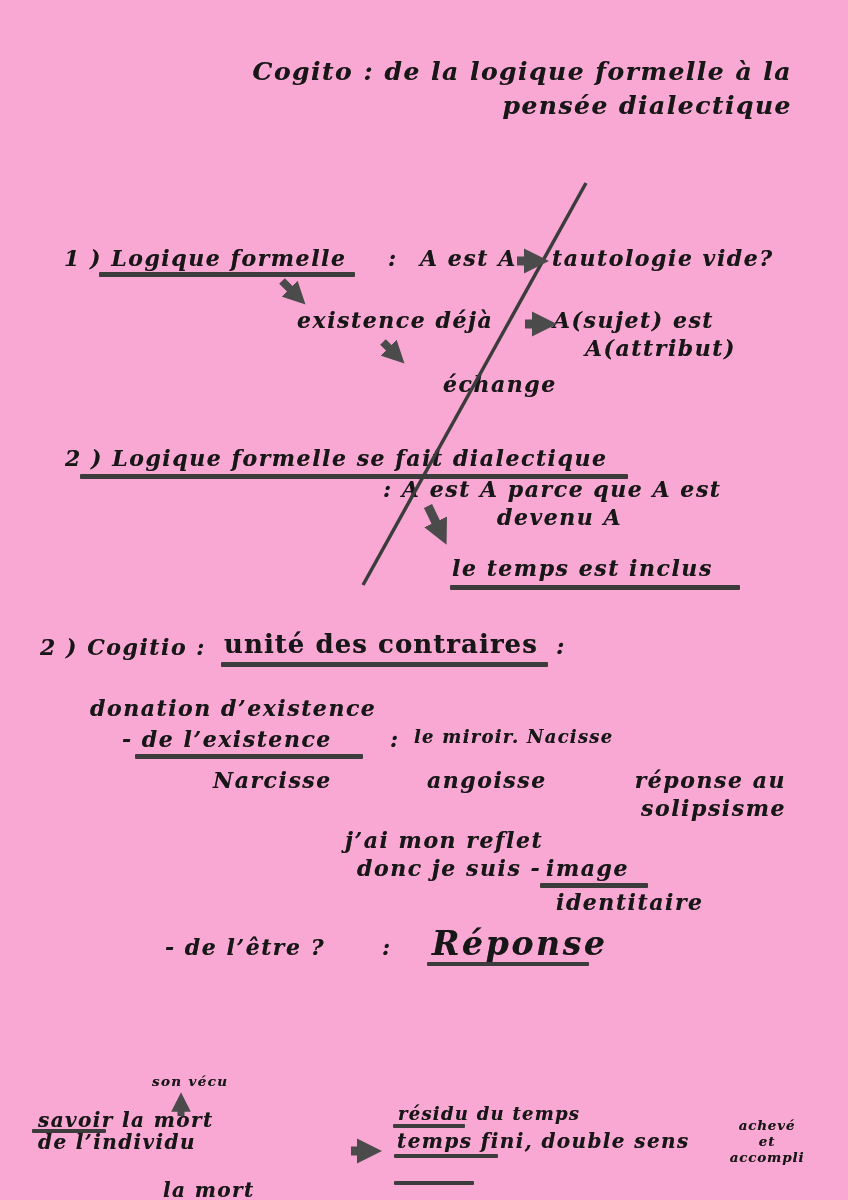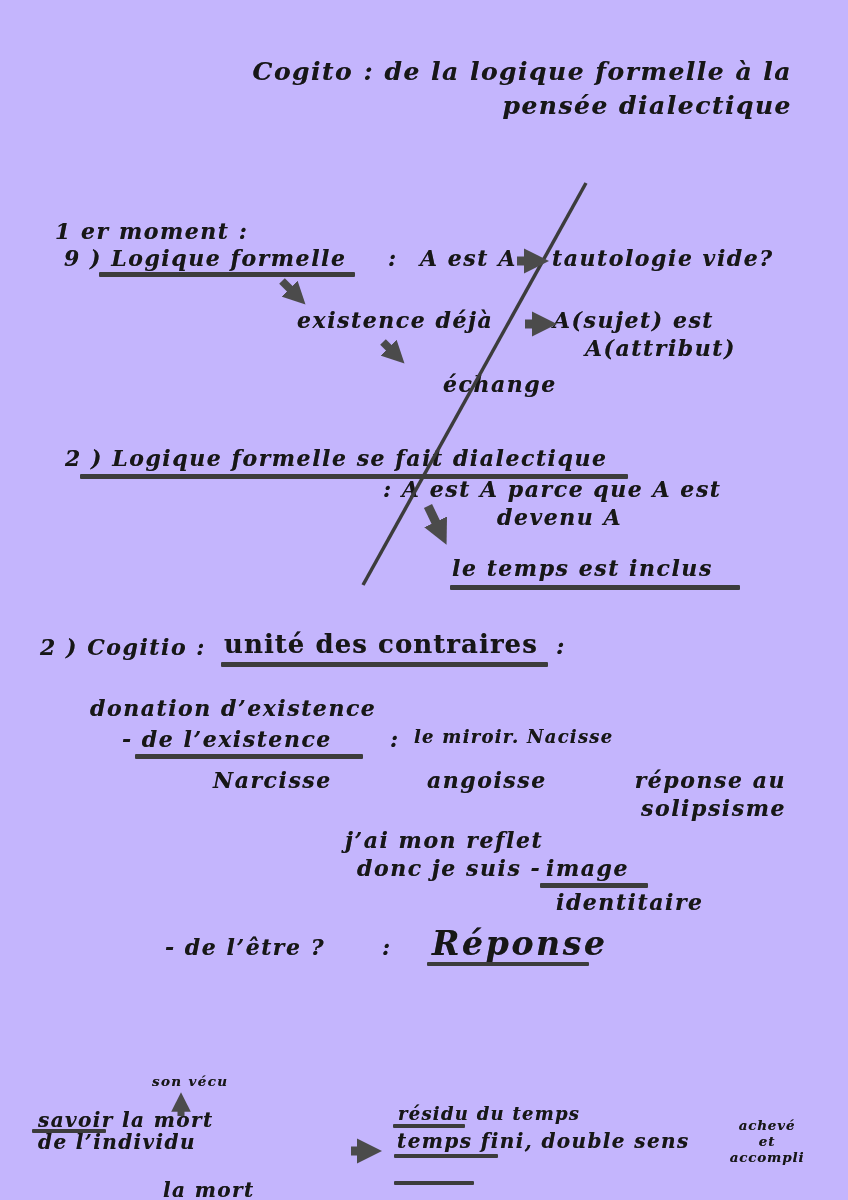--- a/index.html
+++ b/index.html
@@ -1,16 +1,16 @@
 <!DOCTYPE html>
 <html><head>
 <meta charset="utf-8">
 <style>
   html,body{margin:0;padding:0;background:#e8e8e8;}
-  #page{position:relative;width:848px;height:1200px;background:#c4b5fd;overflow:hidden;
+  #page{position:relative;width:848px;height:1200px;background:#f9a8d4;overflow:hidden;
         font-family:"DejaVu Serif",serif;}
   .t{position:absolute;font-family:"DejaVu Serif",serif;font-weight:700;font-style:italic;
      color:#171717;letter-spacing:.07em;white-space:nowrap;line-height:1.2;
      text-shadow:0 0 .6px rgba(25,25,25,.55);}
   .rule{position:absolute;background:#3c3c3c;border-radius:1px;}
   svg.anno{position:absolute;left:0;top:0;pointer-events:none;}
 
   .f-title1{right:56px;top:57px;font-size:25px;letter-spacing:.06em}
   .f-title2{right:56px;top:91px;font-size:25px;letter-spacing:.06em}
 
@@ -73,22 +73,21 @@
             letter-spacing:.06em;line-height:1.18}
 </style>
 </head>
 <body>
 
 <div id="page">
 
   <div class="t f-title1">Cogito : de la logique formelle à la</div>
   <div class="t f-title2">pensée dialectique</div>
 
-  <div class="t f-m1h">1 er moment :</div>
-  <div class="t f-m1i1">9 ) Logique formelle</div>
+  <div class="t f-m1i1">1 ) Logique formelle</div>
   <div class="rule u1"></div>
   <div class="t f-colon1">:</div>
   <div class="t f-aesta">A est A</div>
   <div class="t f-taut">tautologie vide?</div>
   <div class="t f-exist">existence déjà</div>
   <div class="t f-asujet">A(sujet) est</div>
   <div class="t f-aattr">A(attribut)</div>
   <div class="t f-echange">échange</div>
   <div class="t f-m1i2">2 ) Logique formelle se fait dialectique</div>
   <div class="rule u2"></div>

